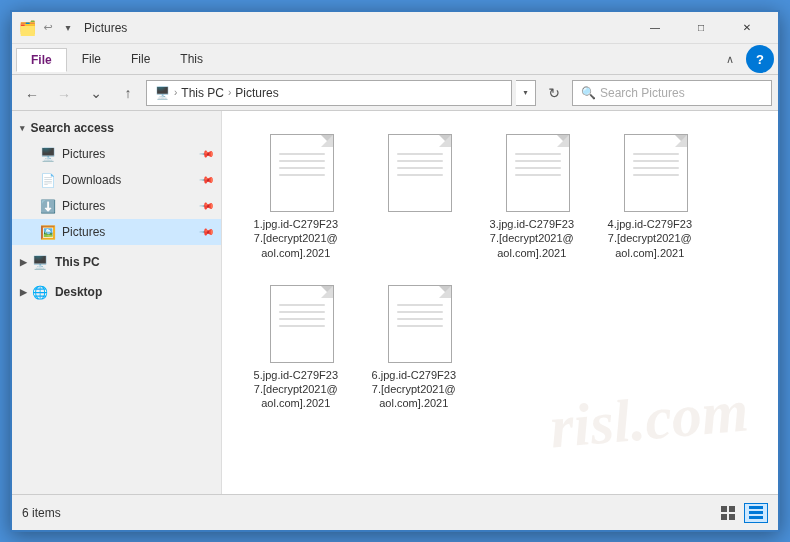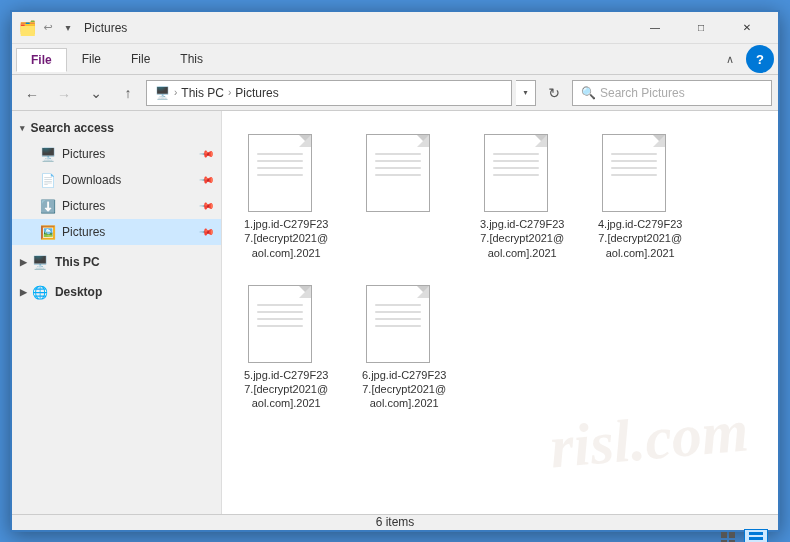--- a/index.html
+++ b/index.html
@@ -262,21 +262,21 @@
     .file-grid {
       display: flex;
       flex-wrap: wrap;
       gap: 8px;
       padding: 4px;
     }
     .file-item {
       width: 110px;
       display: flex;
       flex-direction: column;
-      align-items: flex-start;
+      align-items: flex-end;
       padding: 6px;
       cursor: pointer;
       border-radius: 2px;
       border: 2px solid transparent;
     }
     .file-icon {
       width: 72px;
       height: 80px;
       position: relative;
       display: flex;
@@ -327,29 +327,28 @@
     .file-label {
       font-size: 11px;
       color: #333;
       text-align: center;
       margin-top: 4px;
       line-height: 1.3;
       word-break: break-all;
     }
     
     .status-bar {
-      height: 16px;
+      height: 36px;
       background: #f0f0f0;
       border-top: 1px solid #ccc;
       display: flex;
       align-items: center;
       padding: 0 10px;
       font-size: 12px;
       color: #333;
-      flex-direction: column;
     }
     .status-bar-right {
       margin-left: auto;
       display: flex;
       gap: 4px;
     }
     .view-btn {
       width: 24px;
       height: 20px;
       display: flex;

